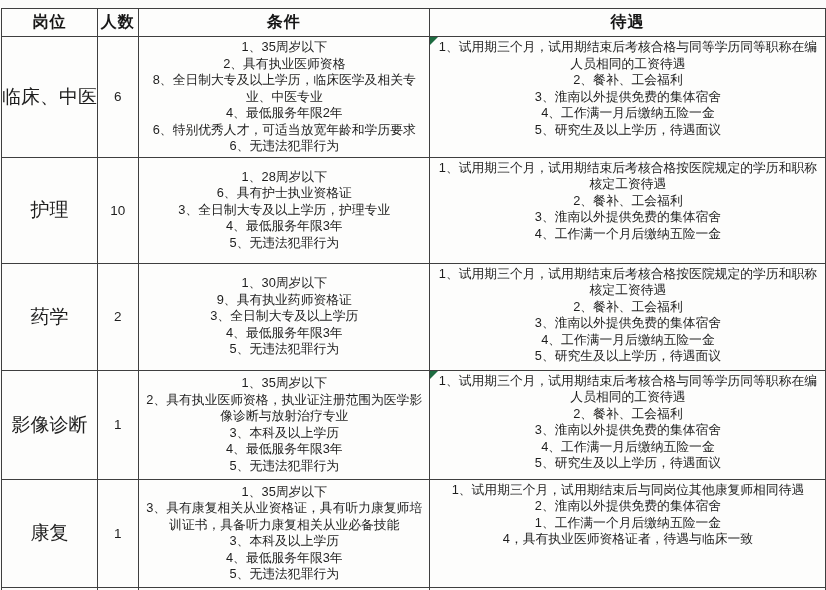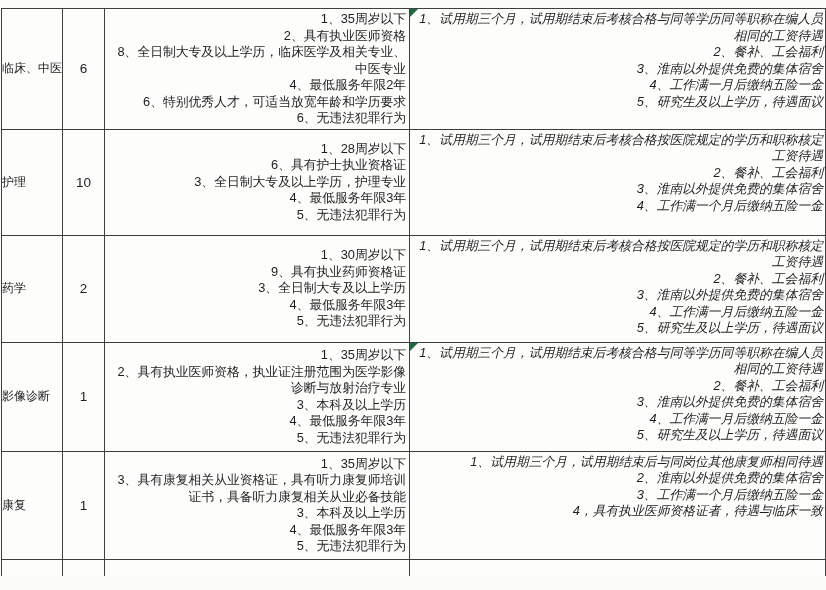--- a/index.html
+++ b/index.html
@@ -14,45 +14,51 @@
   .rec td,.rec th{border:1px solid #3f3f3f;overflow:hidden;}
   .rec th{
     height:27px;font-size:16px;font-weight:bold;text-align:center;
     padding:0;color:#161616;letter-spacing:1px;
   }
   col.c-pos{width:60px;}
   col.c-cnt{width:42px;}
   col.c-cond{width:306px;}
   col.c-ben{width:417px;}
   td.pos{
-    text-align:left;vertical-align:middle;font-size:12px;
+    text-align:center;vertical-align:middle;font-size:19px;
     padding:0;white-space:nowrap;
   }
   td.cnt{text-align:center;vertical-align:middle;font-size:13.5px;padding:0;}
   td.cond{vertical-align:middle;padding:2px 3px 2px 4px;}
-  td.ben{vertical-align:top;padding:2px 2px 1px 3px;position:relative;font-style:italic;}
-  .ln{font-size:12.8px;line-height:16.5px;text-align:right;}
+  td.ben{vertical-align:top;padding:2px 2px 1px 3px;position:relative;}
+  .ln{font-size:12.8px;line-height:16.5px;text-align:center;}
   .flag{
     position:absolute;top:0;left:0;width:0;height:0;
     border-top:8px solid #1d6b40;border-right:8px solid transparent;
   }
   tr.stub td{height:12px;border-bottom:none;}
 </style>
 </head>
 <body>
 
 <div class="page">
   <table class="rec">
     <colgroup>
       <col class="c-pos">
         <col class="c-cnt">
         <col class="c-cond">
         <col class="c-ben">
     </colgroup>
     <tbody>
+        <tr>
+      <th>岗位</th>
+      <th>人数</th>
+      <th>条件</th>
+      <th>待遇</th>
+    </tr>
 
     <tr style="height:116px;">
       <td class="pos">临床、中医</td>
       <td class="cnt">6</td>
       <td class="cond">
         <div class="ln">1、35周岁以下</div>
         <div class="ln">2、具有执业医师资格</div>
         <div class="ln">8、全日制大专及以上学历，临床医学及相关专业、中医专业</div>
         <div class="ln">4、最低服务年限2年</div>
         <div class="ln">6、特别优秀人才，可适当放宽年龄和学历要求</div>
@@ -131,21 +137,21 @@
       <td class="cond">
         <div class="ln">1、35周岁以下</div>
         <div class="ln">3、具有康复相关从业资格证，具有听力康复师培训证书，具备听力康复相关从业必备技能</div>
         <div class="ln">3、本科及以上学历</div>
         <div class="ln">4、最低服务年限3年</div>
         <div class="ln">5、无违法犯罪行为</div>
       </td>
       <td class="ben">
         <div class="ln">1、试用期三个月，试用期结束后与同岗位其他康复师相同待遇</div>
         <div class="ln">2、淮南以外提供免费的集体宿舍</div>
-        <div class="ln">3、工作满一个月后缴纳五险一金</div>
+        <div class="ln">1、工作满一个月后缴纳五险一金</div>
         <div class="ln">4，具有执业医师资格证者，待遇与临床一致</div>
       </td>
     </tr>
 
     <tr class="stub">
       <td class="pos"></td>
       <td class="cnt"></td>
       <td class="cond"></td>
       <td class="ben"></td>
     </tr>

